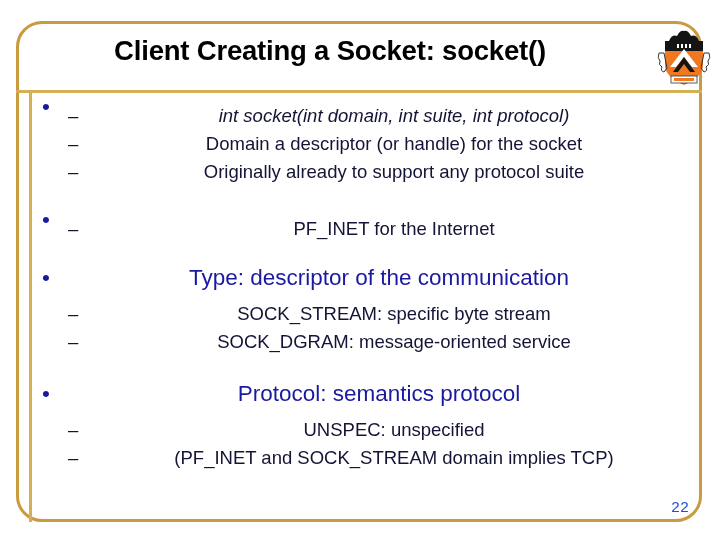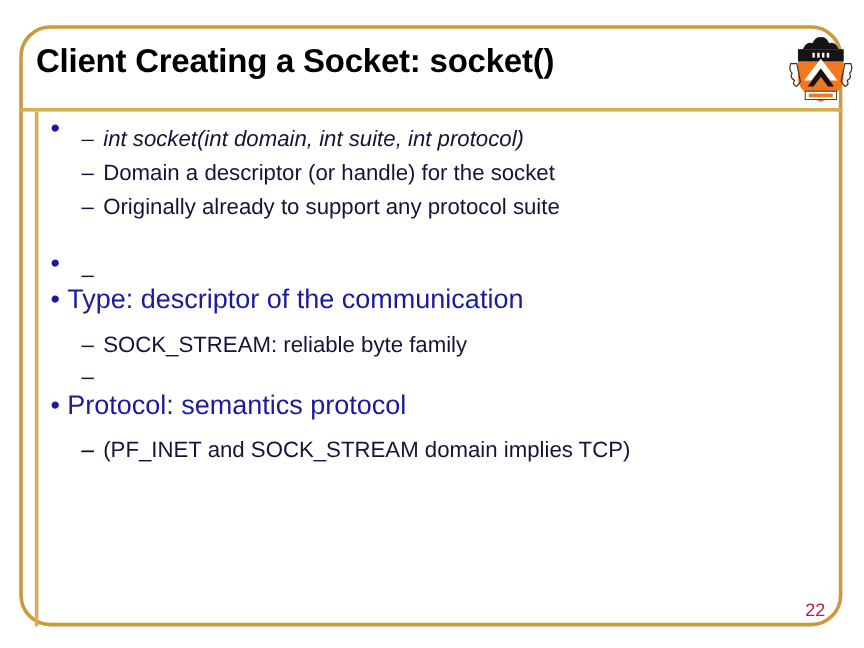--- a/index.html
+++ b/index.html
@@ -13,20 +13,21 @@
     overflow: hidden;
     font-family: "Liberation Sans", sans-serif;
   }
 
   
   .slide {
     position: relative;
     width: 692px;
     height: 540px;
     background: #ffffff;
+    text-align: center;
   }
 
   
   .outer-frame {
     position: absolute;
     left: 16px;
     top: 21px;
     width: 686px;
     height: 501px;
     box-sizing: border-box;
@@ -127,23 +128,23 @@
 
   .spacer-sm { height: 9px; }
   .spacer-md { height: 21px; }
   .spacer-lg { height: 24px; }
 
   
   .page-number {
     position: absolute;
     left: 671px;
     top: 500px;
-    font-family: Liberation Sans, sans-serif;
+    font-family: Liberation Mono, monospace;
     font-size: 15px;
-    color: #be185d;
+    color: #1d4ed8;
   }
 </style>
 </head>
 <body>
 
 <div class="slide">
 
   <div class="outer-frame"></div>
 
   <div class="title-band">
@@ -203,50 +204,53 @@
 
       <div class="spacer-md"></div>
 
       <div class="group">
         <div class="bullet-l1">
           <span class="dot">•</span>
         </div>
         <div class="spacer-sm"></div>
         <div class="bullet-l2">
           <span class="dash">–</span>
+          <span>PF_INET for the Internet</span>
         </div>
       </div>
 
       <div class="spacer-md"></div>
 
       <div class="group">
         <div class="bullet-l1">
           <span class="dot">•</span>
           <span>Type: descriptor of the communication</span>
         </div>
         <div class="spacer-sm"></div>
         <div class="bullet-l2">
           <span class="dash">–</span>
-          <span>SOCK_STREAM: reliable byte family</span>
-        </div>
-        <div class="bullet-l2">
-          <span class="dash">–</span>
+          <span>SOCK_STREAM: specific byte stream</span>
+        </div>
+        <div class="bullet-l2">
+          <span class="dash">–</span>
+          <span>SOCK_DGRAM: message-oriented service</span>
         </div>
       </div>
 
       <div class="spacer-lg"></div>
 
       <div class="group">
         <div class="bullet-l1">
           <span class="dot">•</span>
           <span>Protocol: semantics protocol</span>
         </div>
         <div class="spacer-sm"></div>
         <div class="bullet-l2">
           <span class="dash">–</span>
+          <span>UNSPEC: unspecified</span>
         </div>
         <div class="bullet-l2">
           <span class="dash">–</span>
           <span>(PF_INET and SOCK_STREAM domain implies TCP)</span>
         </div>
       </div>
 
     </div>
   </div>
 

